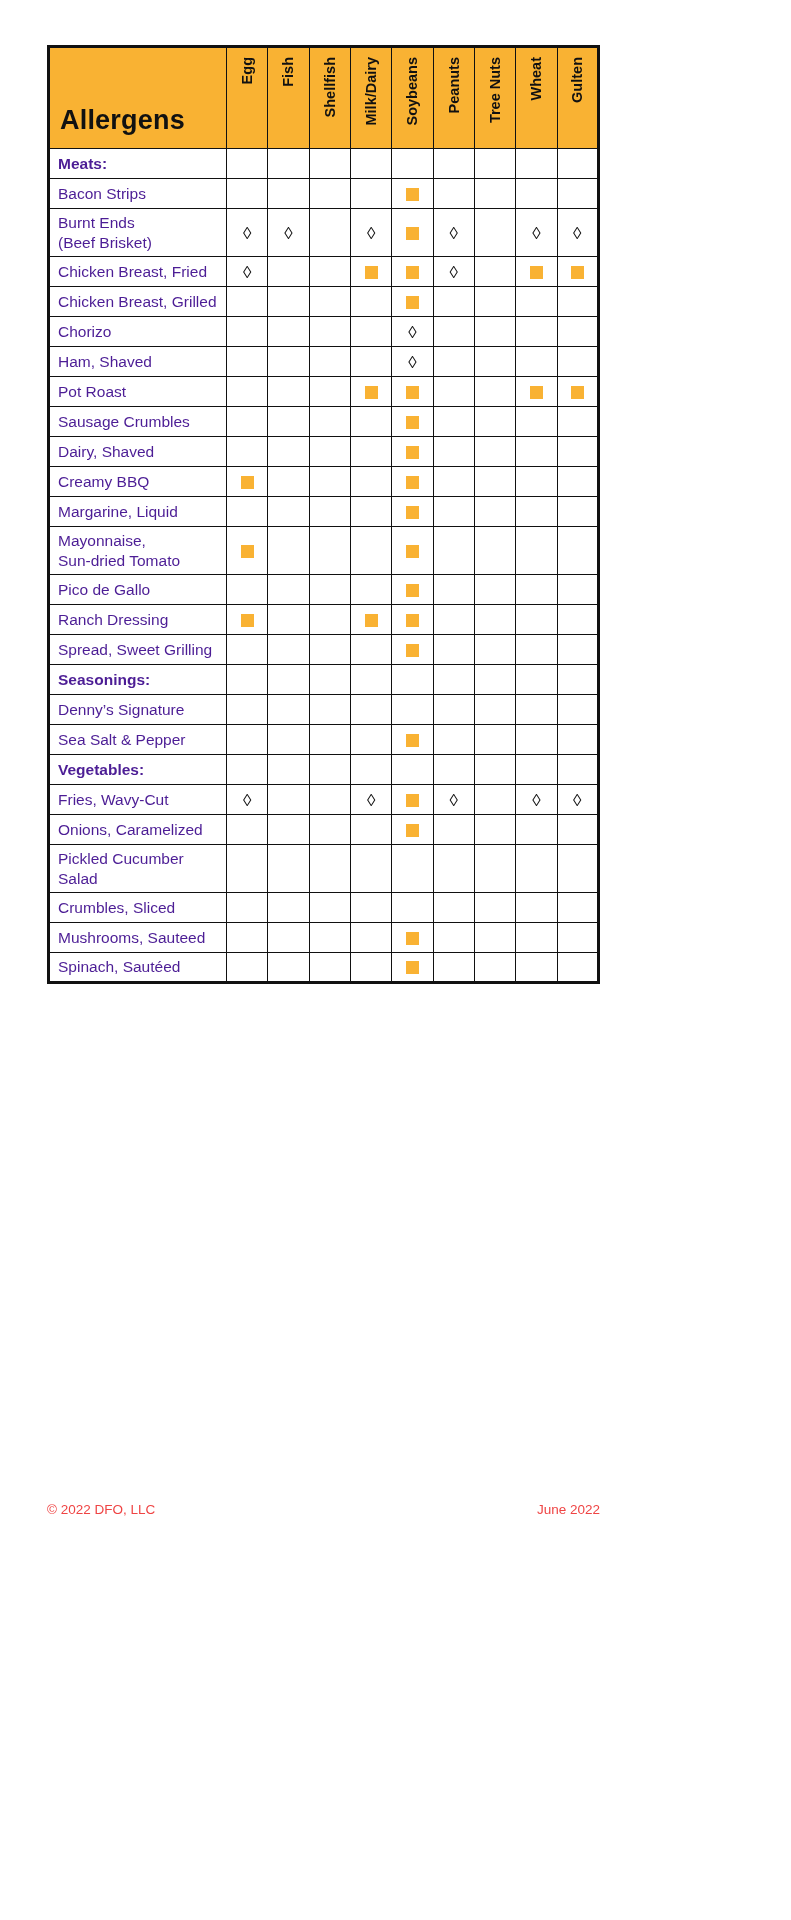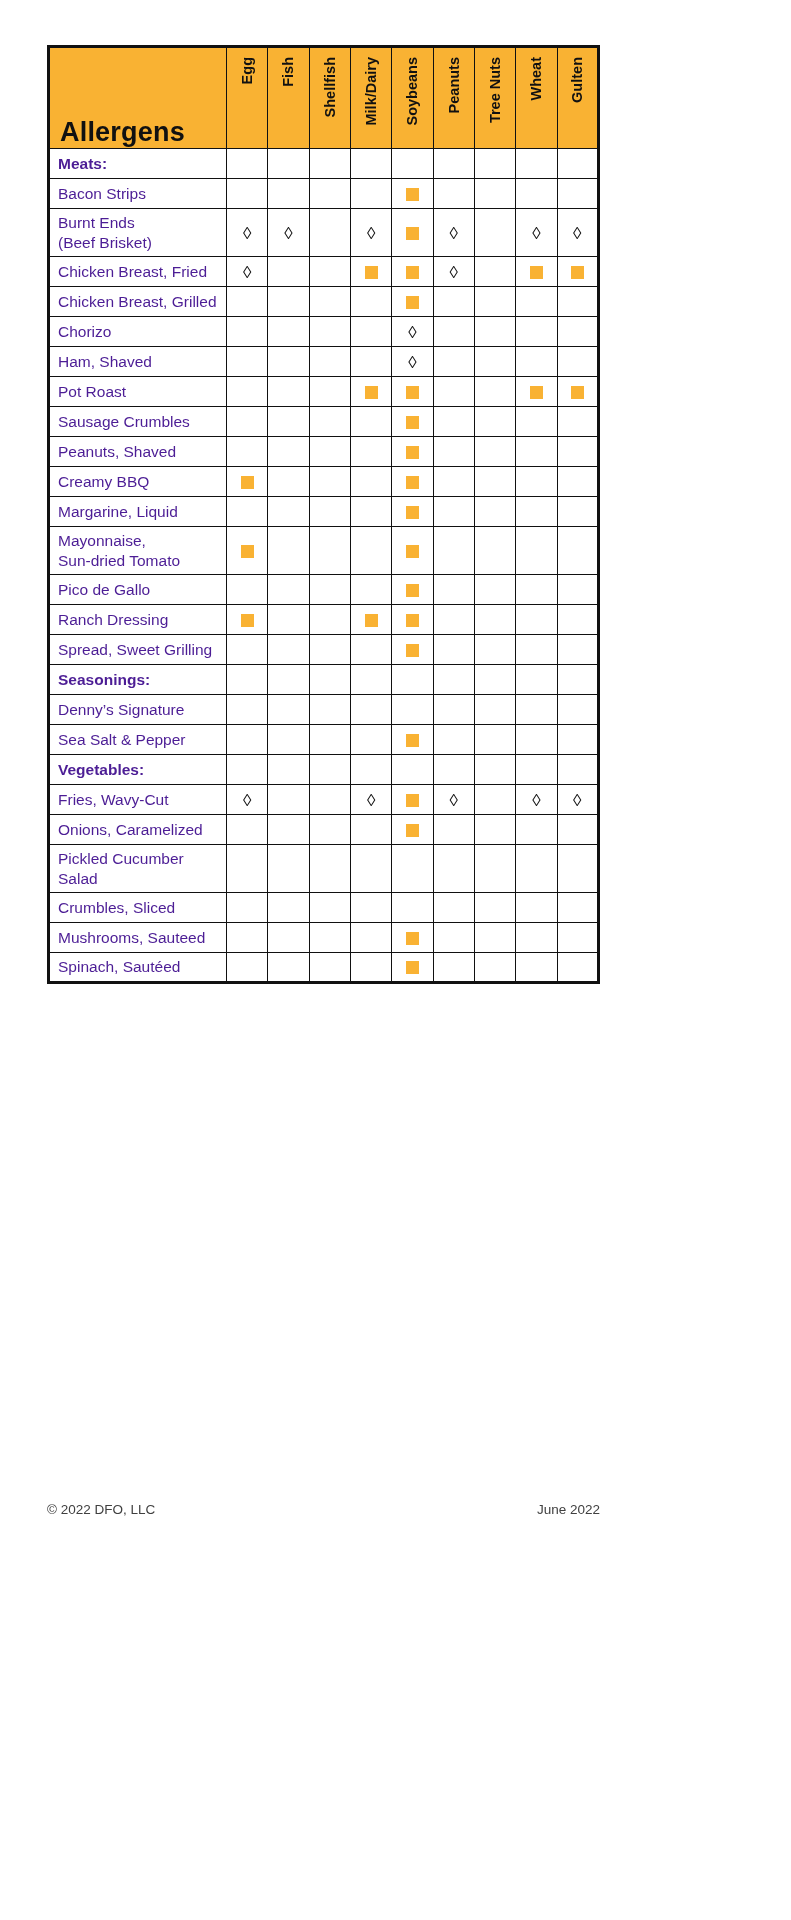--- a/index.html
+++ b/index.html
@@ -20,21 +20,21 @@
     table-layout: fixed;
     border: 3px solid #111111;
   }
   col.label-col { width: 178px; }
   th, td { border: 1.5px solid #111111; box-sizing: border-box; }
   thead tr { height: 102px; }
   th.corner {
     background: var(--accent, #F9B233);
     vertical-align: bottom;
     text-align: left;
-    padding: 0 4px 0 10px;
+    padding: 0 4px 12px 10px;
   }
   .table-title {
     font-size: 27px;
     font-weight: bold;
     color: #111111;
     letter-spacing: 0.2px;
   }
   th.vhead {
     background: var(--accent, #F9B233);
     vertical-align: top;
@@ -79,21 +79,21 @@
     vertical-align: middle;
   }
   .footer {
     position: absolute;
     left: 47px;
     top: 1502px;
     width: 553px;
     display: flex;
     justify-content: space-between;
     font-size: 13.5px;
-    color: #404040;
+    color: #ef4444;
   }
 </style>
 </head>
 <body>
 
 <div class="page">
 
   <table class="allergen-table">
     <colgroup>
       <col class="label-col">
@@ -218,21 +218,21 @@
           <td class="mark"></td>
           <td class="mark"></td>
           <td class="mark"></td>
           <td class="mark"><span class="sq"></span></td>
           <td class="mark"></td>
           <td class="mark"></td>
           <td class="mark"></td>
           <td class="mark"></td>
         </tr>
         <tr>
-          <td class="label">Peanuts, Shaved</td>
+          <td class="label">Dairy, Shaved</td>
           <td class="mark"></td>
           <td class="mark"></td>
           <td class="mark"></td>
           <td class="mark"></td>
           <td class="mark"><span class="sq"></span></td>
           <td class="mark"></td>
           <td class="mark"></td>
           <td class="mark"></td>
           <td class="mark"></td>
         </tr>

